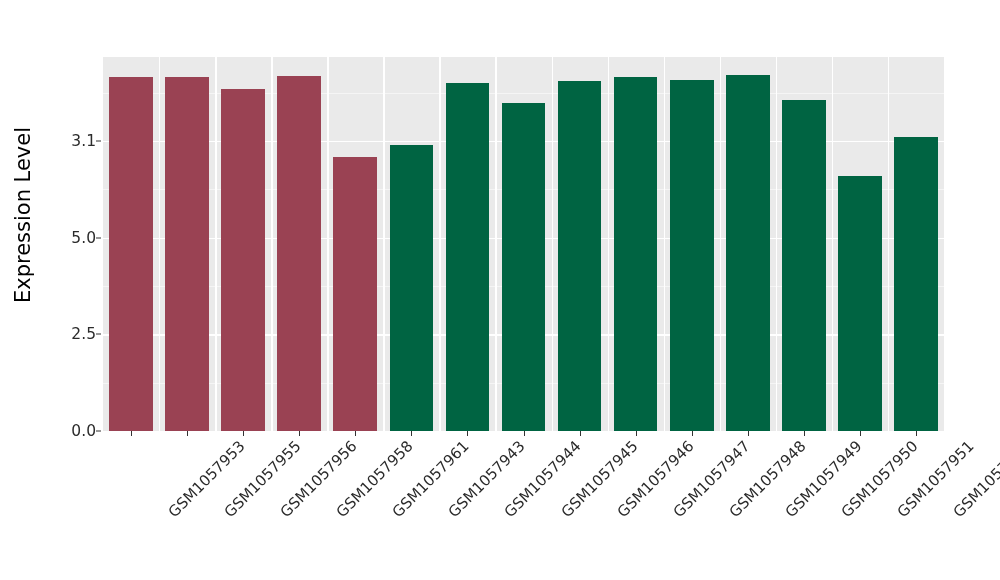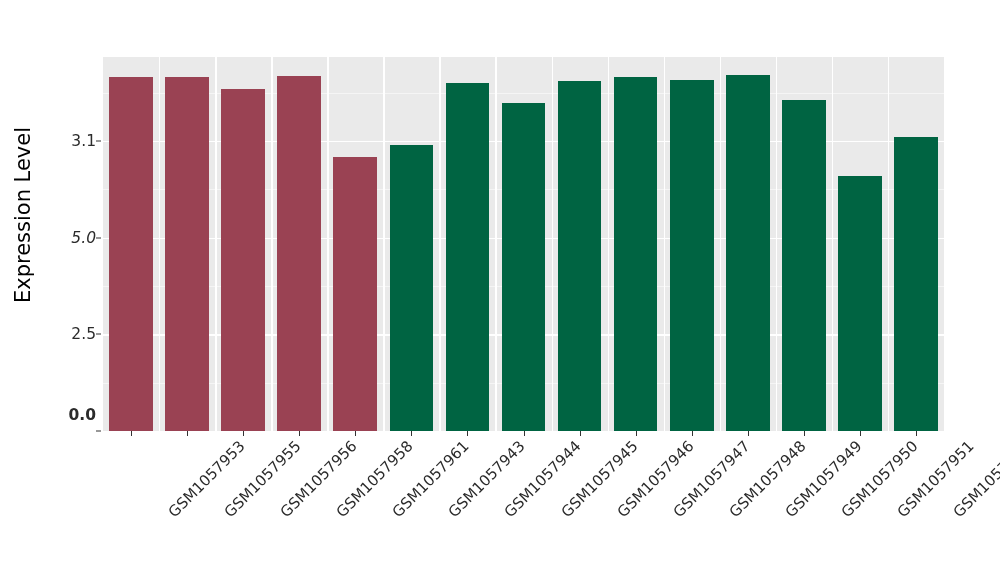--- a/index.html
+++ b/index.html
@@ -143,25 +143,25 @@
 </head>
 <body>
 
 <div id="chart-root">
 
   <div id="y-axis-title">
     <span>Expression Level</span>
   </div>
 
   <div id="y-ticklabels-layer">
-      <div class="y-tick-label" style="top: 415px; font-weight: bold;">0.0</div>
+      <div class="y-tick-label" style="top: 431px;">0.0</div>
       <div class="y-tick-mark" style="top: 431px;"></div>
       <div class="y-tick-label" style="top: 334.309px;">2.5</div>
       <div class="y-tick-mark" style="top: 334.309px;"></div>
-      <div class="y-tick-label" style="top: 237.618px; font-style: italic;">5.0</div>
+      <div class="y-tick-label" style="top: 237.618px;">5.0</div>
       <div class="y-tick-mark" style="top: 237.618px;"></div>
       <div class="y-tick-label" style="top: 140.928px;">3.1</div>
       <div class="y-tick-mark" style="top: 140.928px;"></div>
     </div>
 
   <div id="panel">
       <div class="grid-minor" style="top: 325.655px;"></div>
       <div class="grid-minor" style="top: 228.964px;"></div>
       <div class="grid-minor" style="top: 132.273px;"></div>
       <div class="grid-minor" style="top: 35.5822px;"></div>

